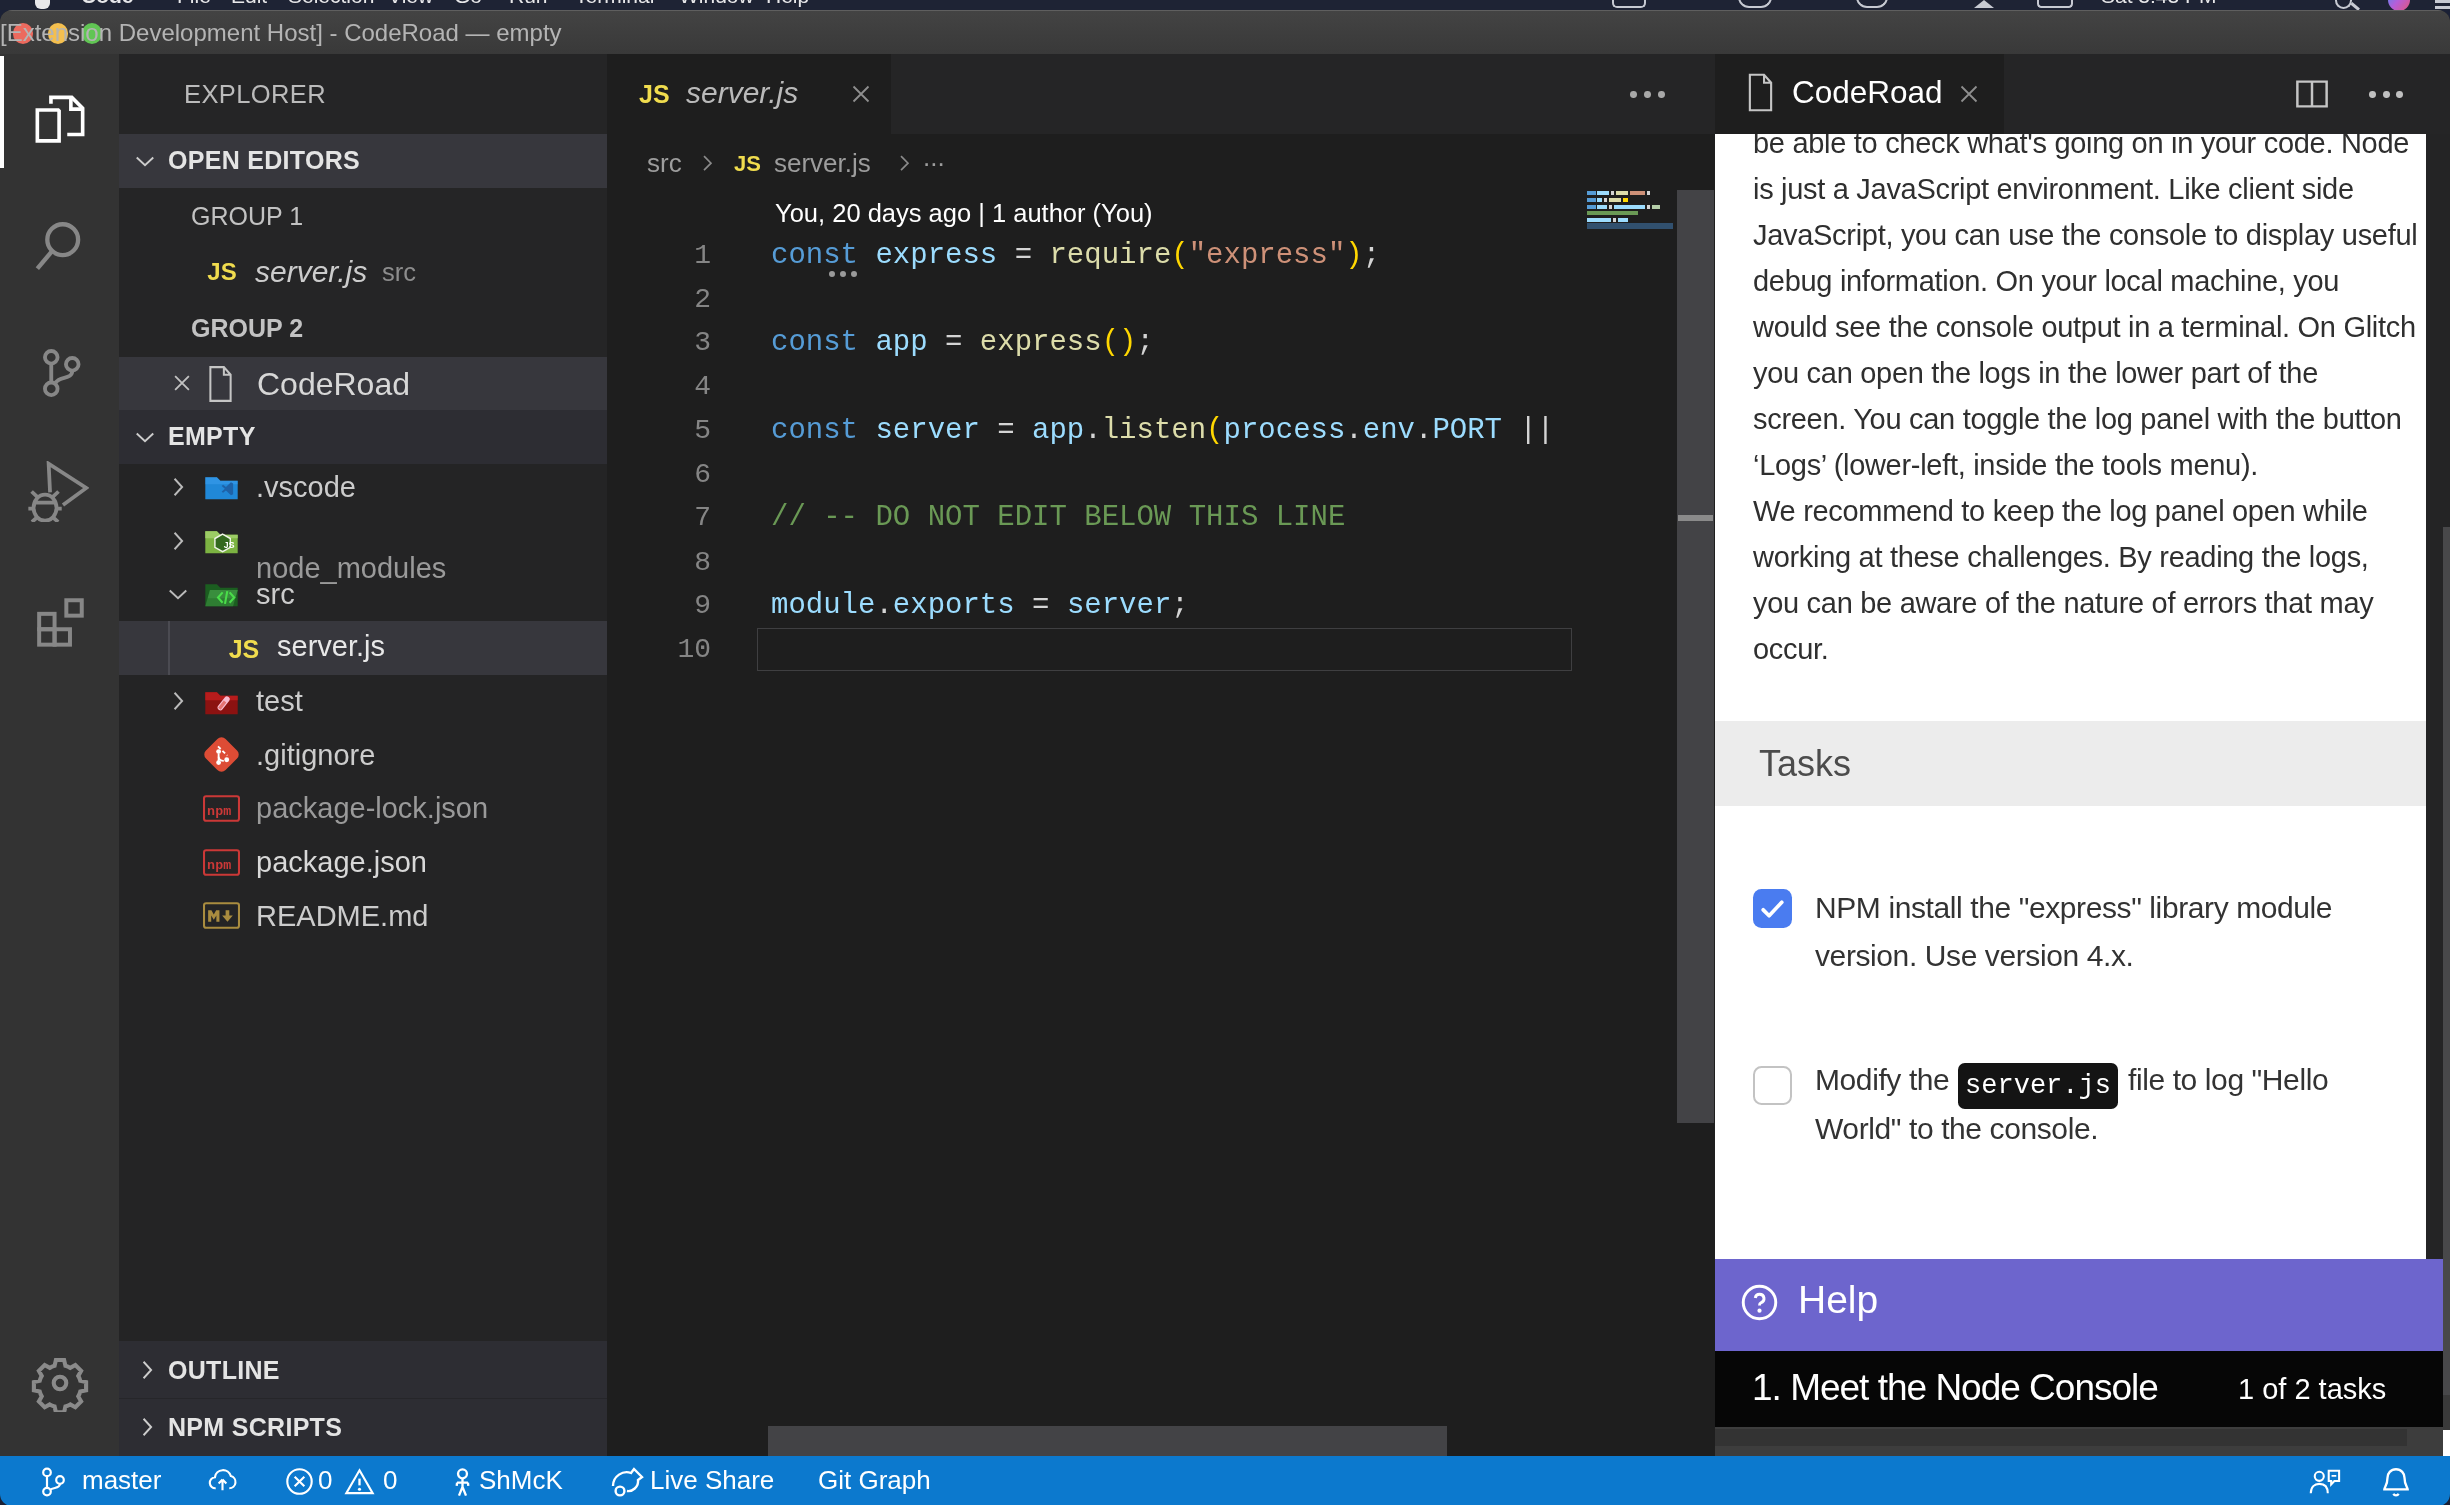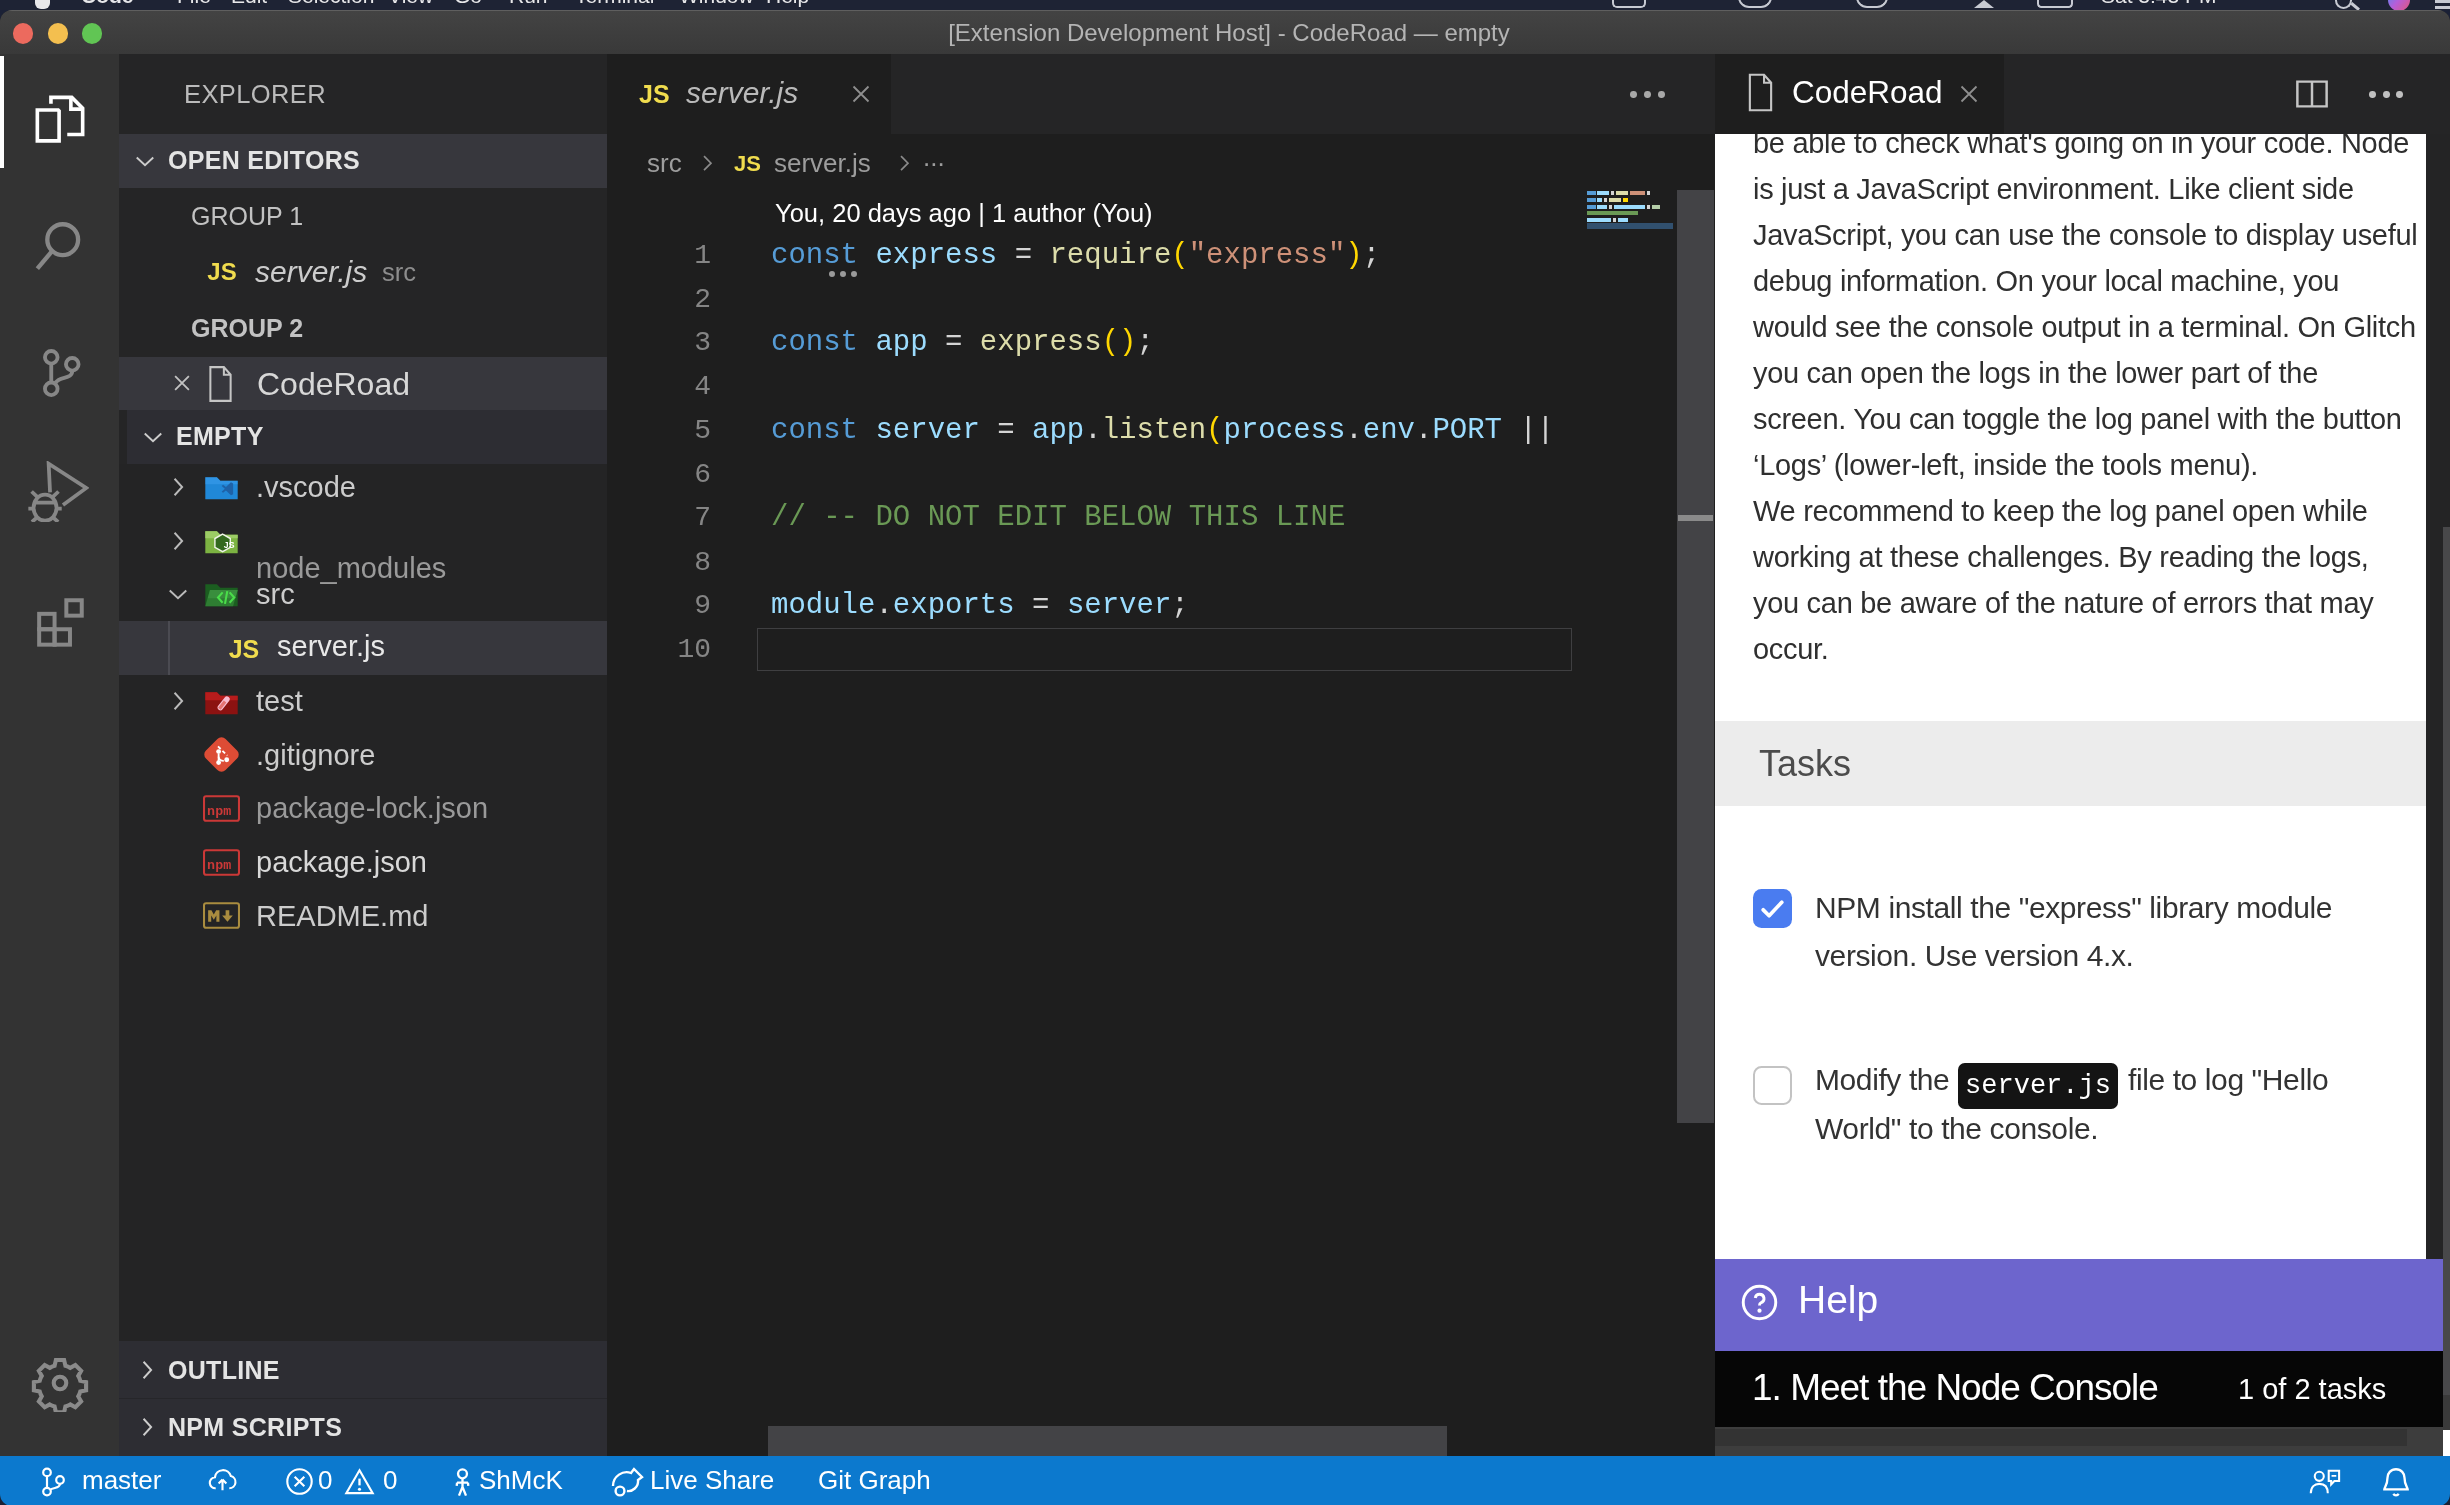--- a/index.html
+++ b/index.html
@@ -7,21 +7,21 @@
   body { font-family:"Liberation Sans", sans-serif; }
   .abs { position:absolute; }
   #screen { position:relative; width:2450px; height:1506px; }
   
   #menubar { position:absolute; left:0; top:0; width:2450px; height:10.2px; background:#1e2334; overflow:hidden; }
   #menubar .mi { position:absolute; top:-16px; height:25.5px; color:#e8e8ea; font-size:21px; font-weight:500; white-space:nowrap; }
   
   #window { position:absolute; left:0; top:10.2px; width:2450px; height:1496px; border-radius:12px 12px 12px 12px; overflow:hidden; background:#1e1e1e; }
   #titlebar { position:absolute; left:0; top:0; width:2450px; height:44px; background:linear-gradient(#434343,#393939); border-top:0.9px solid #5f5f5f; }
   .tl { position:absolute; top:12px; width:20.4px; height:20.4px; border-radius:50%; }
-  #titletext { position:absolute; top:0; left:0; width:2450px; height:44px; text-align:center; line-height:43px; color:#b4b4b4; font-size:24px;padding-left:8px; }
+  #titletext { position:absolute; top:0; left:0; width:2450px; height:44px; line-height:43px; color:#b4b4b4; font-size:24px; }
   
   #main { position:absolute; left:0; top:44px; width:2450px; height:1402px; }
   #activitybar { position:absolute; left:0; top:0; width:119px; height:1402px; background:#333333; }
   #sidebar { position:absolute; left:119px; top:0; width:488px; height:1402px; background:#252526; }
   #editor { position:absolute; left:607px; top:0; width:1108px; height:1402px; background:#1e1e1e; }
   #panel { position:absolute; left:1715px; top:0; width:735px; height:1402px; background:#252526; }
   #statusbar { position:absolute; left:0; top:1402px; width:2450px; height:49px; background:#0c79ce; color:#fff; }
   .sbitem { position:absolute; top:0; height:49px; line-height:49px; font-size:26px; color:#fff; white-space:nowrap; }
   svg { display:block; }
   .ln { position:absolute; left:0; width:104px; height:43px; line-height:43px; text-align:right; font-family:"Liberation Mono",monospace; font-size:28px; color:#858585; }
@@ -139,21 +139,21 @@
         <div class="abs" style="left:0;top:303px;width:488px;height:53px;background:#37373d;">
           <svg class="abs" style="left:52px;top:15.3px;" width="22" height="22" viewBox="0 0 16 16">
               <path stroke="#c2c2c2" stroke-width="1.3" d="M3 3 L13 13 M13 3 L3 13"></path>
             </svg>
           <svg class="abs" style="left:88px;top:7.7px;" width="27" height="38" viewBox="0 0 16 22">
               <path fill="none" stroke="#c5c5c5" stroke-width="1.2" d="M2 1 h8 l4 4.5 V21 H2 Z M10 1 V5.5 h4"></path>
             </svg>
           <div class="abs" style="left:138px;top:8.5px;font-size:32px;color:#d7d7d7;">CodeRoad</div>
         </div>
 
-        <div class="abs" style="left:8px;top:356px;width:488px;height:54px;background:#2d2d33;">
+        <div class="abs" style="left:0;top:356px;width:488px;height:54px;background:#2d2d33;">
           <svg class="abs" style="left:15.3px;top:16px;" width="22" height="22" viewBox="0 0 16 16">
               <path fill="none" stroke="#cccccc" stroke-width="1.4" d="M2 5.5 L8 11 L14 5.5"></path>
             </svg>
           <div class="abs" style="left:49px;top:12px;font-size:25px;font-weight:bold;color:#e4e4e4;letter-spacing:0.3px;">EMPTY</div>
         </div>
 
         <div id="tree" class="abs" style="left:0;top:410px;width:488px;height:877px;background:#242425;">
 
           <svg class="abs" style="left:48px;top:12px;" width="22" height="22" viewBox="0 0 16 16">
               <path fill="none" stroke="#bbbbbb" stroke-width="1.4" d="M5.5 2 L11 8 L5.5 14"></path>

